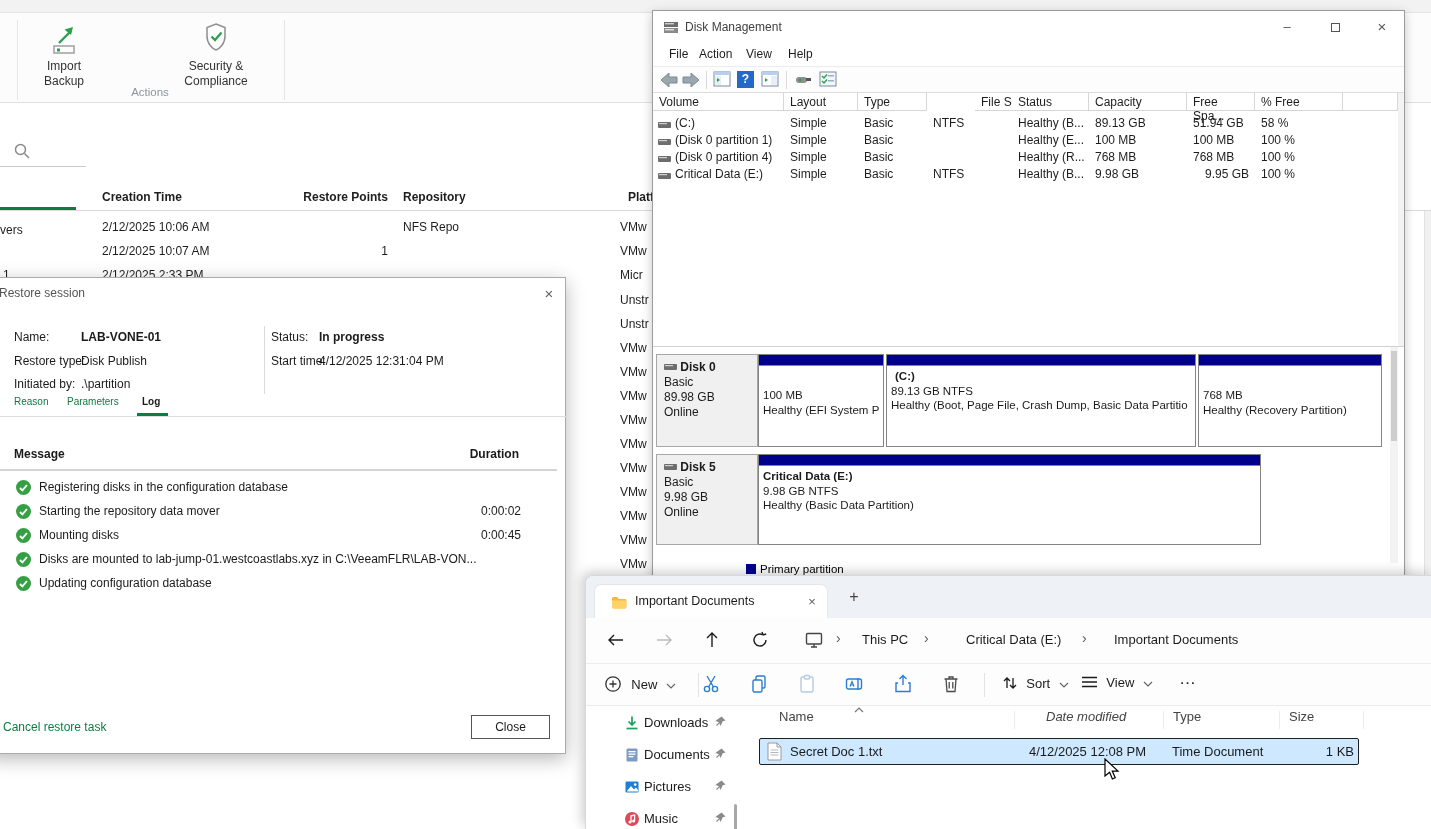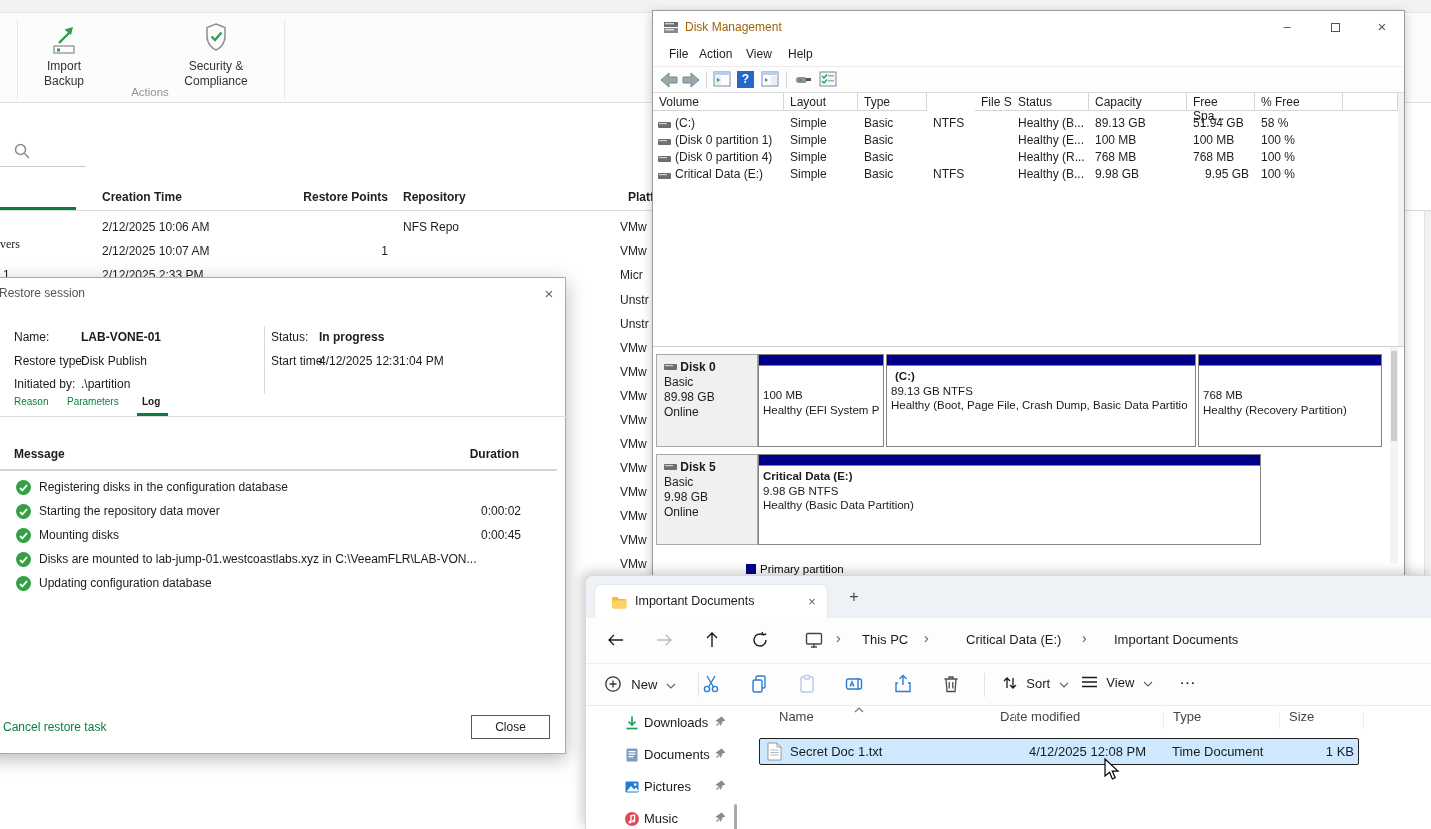--- a/index.html
+++ b/index.html
@@ -22,21 +22,21 @@
   .v-search-underline { left:0; top:166px; width:86px; height:1px; background:#c9c9c9; }
   .v-thead { top:190px; font-weight:bold; font-size:12px; color:#1e1e1e; }
   .v-greenbar { left:0; top:207px; width:76px; height:3px; background:#0b7c42; }
   .v-headrule { left:0; top:210px; width:1431px; height:1px; background:#dadada; }
   .v-cell { position:absolute; font-size:12px; color:#1e1e1e; }
   .v-scrollstrip { left:1424px; top:211px; width:7px; height:618px; background:#f1f1f1; border-left:1px solid #e2e2e2; }
 
   
   #dm { left:652px; top:10px; width:753px; height:568px; background:#fff; border:1px solid #9b9b9b; box-shadow:0 3px 10px rgba(0,0,0,.22); z-index:10; }
   .dm-titlebar { left:0; top:0; width:751px; height:32px; background:#fff; }
-  .dm-title { left:32px; top:9px; font-size:12px; color:#a16207; }
+  .dm-title { left:32px; top:9px; font-size:12px; color:#404040; }
   .dm-winbtn { top:6px; width:28px; height:20px; text-align:center; line-height:20px; color:#555; font-size:13px; }
   .dm-maxbox { top:12px; width:9px; height:9px; border:1px solid #555; }
   .dm-menubar { left:0; top:32px; width:751px; height:23px; background:#fff; }
   .dm-menu { top:4px; font-size:12px; color:#1e1e1e; }
   .dm-toolbar { left:0; top:55px; width:751px; height:27px; background:#fdfdfd; border-top:1px solid #ececec; border-bottom:1px solid #dcdcdc; }
   .dm-tsep { top:4px; width:1px; height:18px; background:#d9d9d9; }
   .dm-ticon { top:4px; }
   .dm-pane1 { left:0; top:82px; width:751px; height:253px; background:#fff; }
   .dm-col { position:absolute; top:0; height:18px; border-right:1px solid #d6d6d6; border-bottom:1px solid #d6d6d6; font-size:12px; color:#1e1e1e; padding:2px 4px 0 6px; background:#fff; }
   .dm-row { position:absolute; height:17px; font-size:12px; color:#1e1e1e; }
@@ -143,21 +143,21 @@
     <div class="abs v-search-underline"></div>
 
     <div class="abs v-thead" style="left:102px;">Creation Time</div>
     <div class="abs v-thead" style="left:292px; width:96px; text-align:right;">Restore Points</div>
     <div class="abs v-thead" style="left:403px;">Repository</div>
     <div class="abs v-thead nowrap" style="left:628px; width:40px;">Platform</div>
     <div class="abs v-greenbar"></div>
     <div class="abs v-headrule"></div>
 
     <div class="abs" style="left:0; top:219px; width:660px; height:24px;">
-      <span class="v-cell" style="left:0px; top:18px;font-family:Liberation Serif, serif;">vers</span>
+      <span class="v-cell" style="left:0px; top:4px;">vers</span>
       <span class="v-cell" style="left:102px; top:1px;">2/12/2025 10:06 AM</span>
       <span class="v-cell" style="left:403px; top:1px;">NFS Repo</span>
       <span class="v-cell nowrap" style="left:620px; top:1px; width:34px;">VMw</span>
     </div>
     <div class="abs" style="left:0; top:243px; width:660px; height:24px;">
       <span class="v-cell" style="left:102px; top:1px;">2/12/2025 10:07 AM</span>
       <span class="v-cell" style="left:292px; top:1px; width:96px; text-align:right;">1</span>
       <span class="v-cell nowrap" style="left:620px; top:1px; width:34px;">VMw</span>
     </div>
     <div class="abs" style="left:0; top:267px; width:660px; height:24px;">
@@ -650,21 +650,21 @@
           </svg></span>
     </div>
     <div class="abs fe-sidescroll"></div>
 
     <span class="abs fe-filehead" style="left:193px;">Name</span>
     <span class="abs" style="left:268px; top:126px;">
       <svg width="10" height="6" viewBox="0 0 10 6">
           <path d="M1 5 L5 1 L9 5" stroke="#777" stroke-width="1.2" fill="none"></path>
         </svg>
     </span>
-    <span class="abs fe-filehead" style="left:414px;">Date modified</span>
+    <span class="abs fe-filehead" style="left:460px;font-style:italic;">Date modified</span>
     <span class="abs fe-filehead" style="left:587px;">Type</span>
     <span class="abs fe-filehead" style="left:703px;">Size</span>
     <span class="abs fe-colsep" style="left:428px;"></span>
     <span class="abs fe-colsep" style="left:577px;"></span>
     <span class="abs fe-colsep" style="left:693px;"></span>
     <span class="abs fe-colsep" style="left:777px;"></span>
 
     <div class="abs fe-row">
       <span class="abs" style="left:7px; top:3px;">
         <svg width="15" height="19" viewBox="0 0 15 19">

